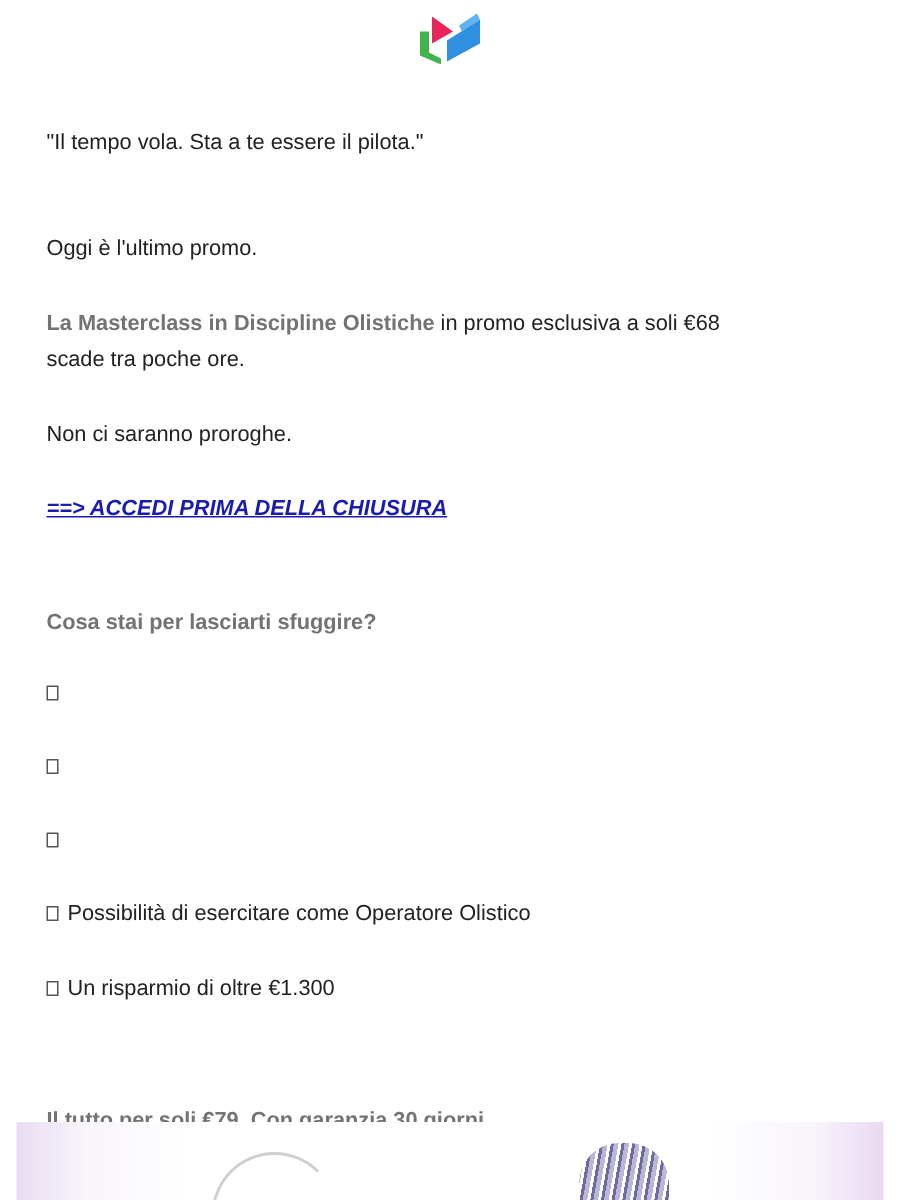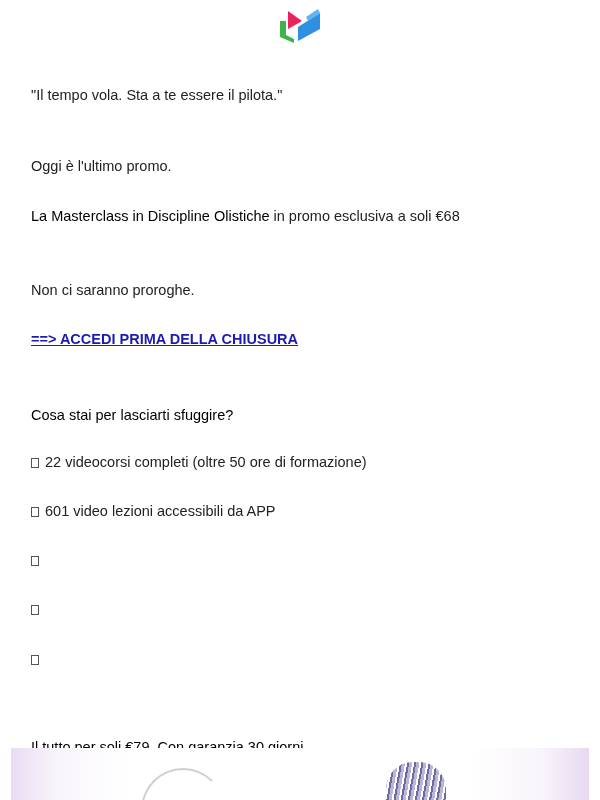--- a/index.html
+++ b/index.html
@@ -2,52 +2,52 @@
 <html><head>
   <meta charset="utf-8">
   <style>
     html, body { margin: 0; padding: 0; background: #ffffff; }
     body { width: 600px; height: 800px; overflow: hidden; position: relative;
       font-family: "Liberation Sans", sans-serif; color: #222222; font-size: 14.5px; }
     .logo { position: absolute; left: 278px; top: 7px; width: 44px; height: 36px; }
     .content { position: absolute; left: 31px; top: 0; width: 540px; }
     .p { position: absolute; left: 0; white-space: nowrap; line-height: 22px; margin: 0; }
     .multi { white-space: normal; width: 540px; line-height: 24px; }
-    b, .bold { font-weight: normal; color: #000000; text-align: right; }
-    a.cta { color: #1a0dab; color: #1b1bb3; font-weight: bold; text-decoration: underline; }
+    b, .bold { font-weight: bold; color: #737373; text-align: right; }
+    a.cta { color: #1a0dab; color: #1b1bb3; font-weight: bold; text-decoration: underline; font-style: italic; }
     .box { display: inline-block; width: 8px; height: 10px; border: 1px solid #555; margin-right: 6px; vertical-align: -1px; box-sizing: border-box; }
     .banner { position: absolute; left: 11px; top: 748px; width: 578px; height: 52px;
       background: linear-gradient(90deg, #e9dcf2 0%, #f8f5fb 8%, #ffffff 20%, #ffffff 80%, #f8f4fb 92%, #e8d9f1 100%); overflow: hidden; }
     .swirl { position: absolute; left: 130px; top: 20px; width: 80px; height: 80px; border: 2px solid #cfcfcf; border-radius: 50%; border-right-color: transparent; border-bottom-color: transparent; }
     .hair { position: absolute; left: 375px; top: 14px; width: 60px; height: 60px; border-radius: 45% 45% 10% 10%;
       background: repeating-linear-gradient(100deg, #6e6aa0 0 2px, #b9b6d8 2px 5px, #ffffff 5px 7px); }
   </style>
 </head>
 <body>
 
 <svg class="logo" viewBox="0 0 44 36">
   <polygon points="2,14 8,14 8,28 16,32 16,36 2,30" fill="#3fb44a"></polygon>
   <polygon points="10,4 24,14 10,22" fill="#e8245a"></polygon>
   <polygon points="20,20 42,6 42,22 20,34" fill="#2f8fe0"></polygon>
   <polygon points="28,10 40,2 42,6 30,14" fill="#5fb3ef"></polygon>
 </svg>
 
 <div class="content">
   <p class="p" style="top:84px">"Il tempo vola. Sta a te essere il pilota."</p>
   <p class="p" style="top:155px">Oggi è l'ultimo promo.</p>
-  <p class="p multi" style="top:204px"><b>La Masterclass in Discipline Olistiche</b><span> in promo esclusiva a soli €68</span><br></p>
+  <p class="p multi" style="top:204px"><b>La Masterclass in Discipline Olistiche</b><span> in promo esclusiva a soli €68</span><br><span>scade tra poche ore.</span></p>
   <p class="p" style="top:279px">Non ci saranno proroghe.</p>
   <p class="p" style="top:328px"><a class="cta" href="#">==&gt; ACCEDI PRIMA DELLA CHIUSURA</a></p>
   <p class="p bold" style="top:404px">Cosa stai per lasciarti sfuggire?</p>
 
-  <p class="p" style="top:451px"><span class="box"></span><span>22 videocorsi completi (oltre 50 ore di formazione)</span></p>
-  <p class="p" style="top:500px"><span class="box"></span><span>601 video lezioni accessibili da APP</span></p>
+  <p class="p" style="top:451px"><span class="box"></span></p>
+  <p class="p" style="top:500px"><span class="box"></span></p>
   <p class="p" style="top:549px"><span class="box"></span></p>
-  <p class="p" style="top:598px"><span class="box"></span></p>
-  <p class="p" style="top:648px"><span class="box"></span></p>
+  <p class="p" style="top:598px"><span class="box"></span><span>Possibilità di esercitare come Operatore Olistico</span></p>
+  <p class="p" style="top:648px"><span class="box"></span><span>Un risparmio di oltre €1.300</span></p>
 
   <p class="p bold" style="top:736px">Il tutto per soli €79. Con garanzia 30 giorni.</p>
 </div>
 
 <div class="banner">
   <div class="swirl"></div>
   <div class="hair"></div>
 </div>
 
 </body></html>

